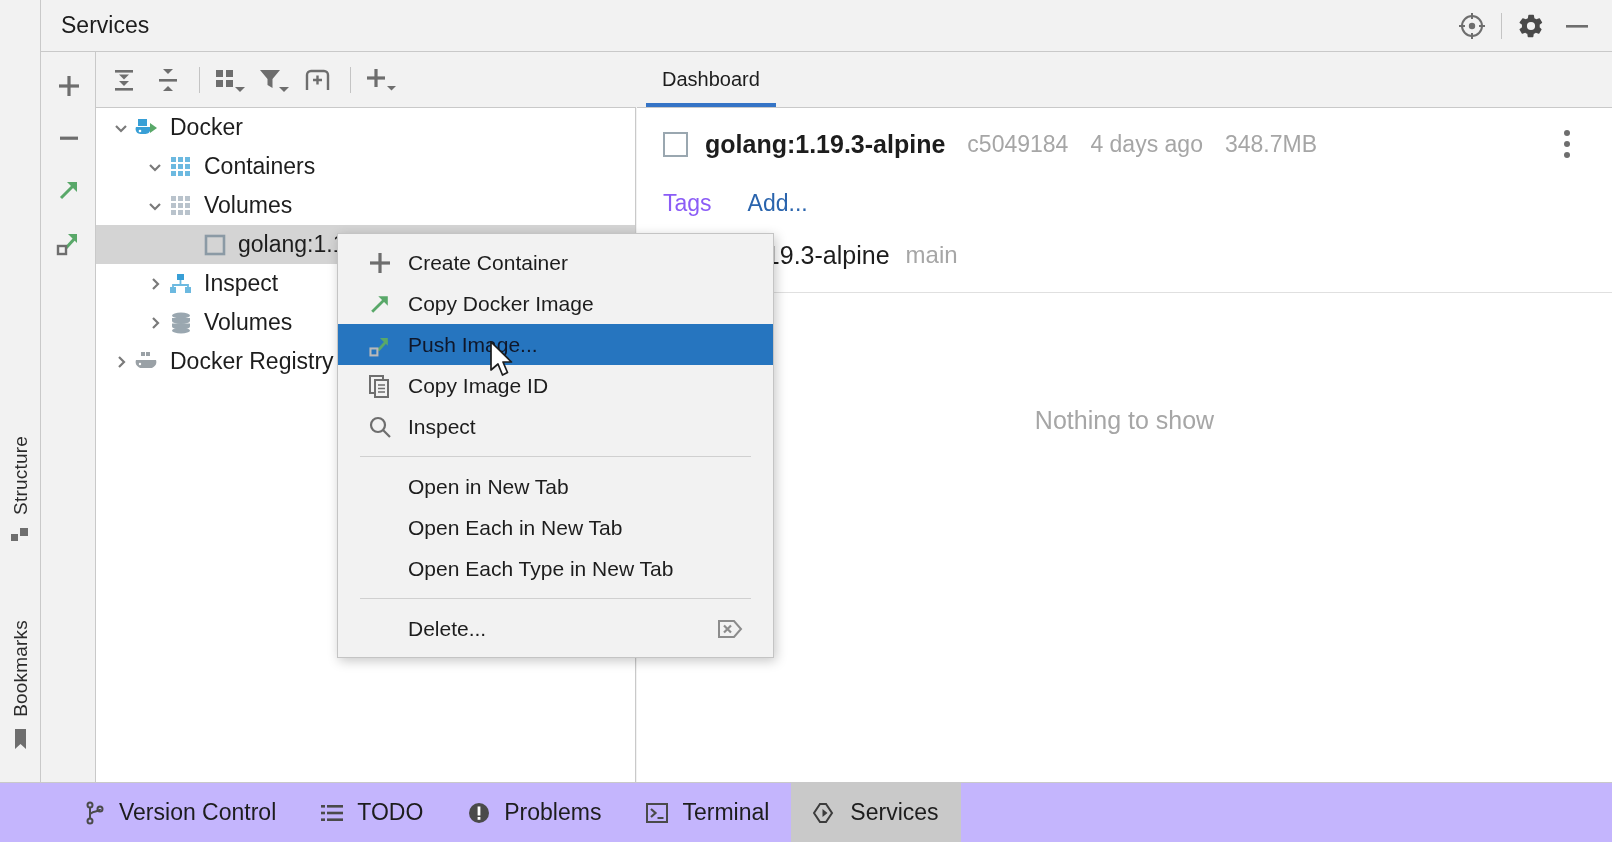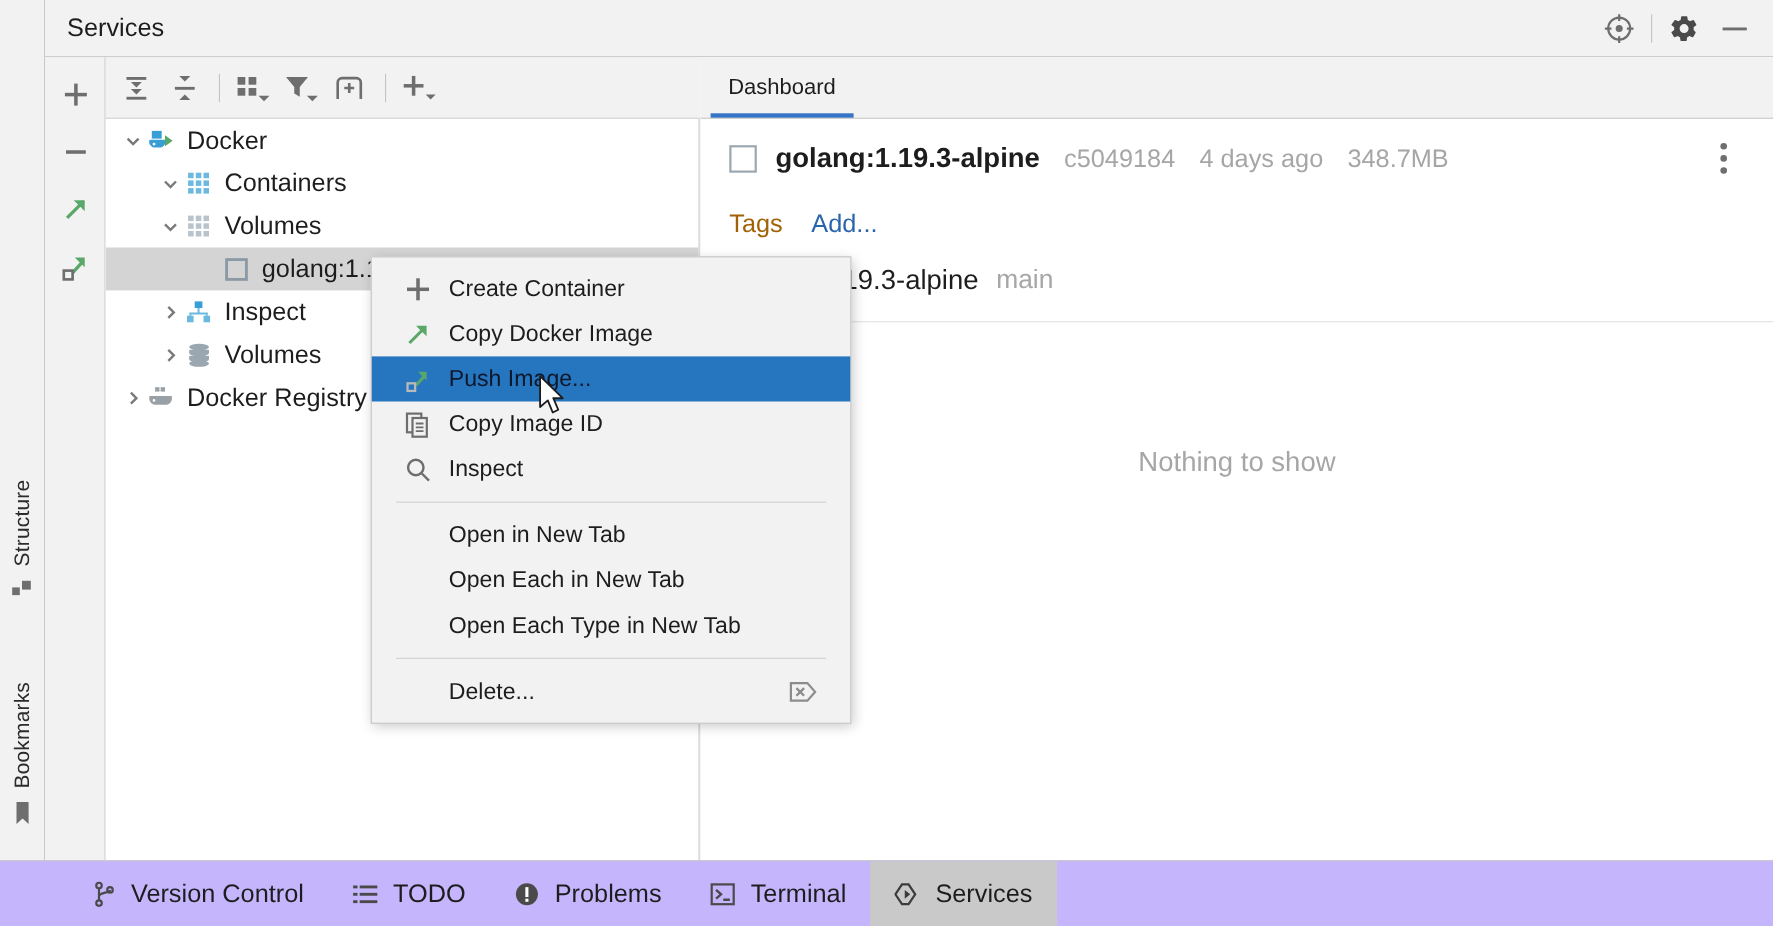--- a/index.html
+++ b/index.html
@@ -111,21 +111,21 @@
     position: absolute; right: 30px; top: 50%; transform: translateY(-50%);
     width: 30px; height: 34px; display: flex; flex-direction: column;
     align-items: center; justify-content: space-between; padding: 3px 0;
   }
   .kebab i { width: 6px; height: 6px; border-radius: 50%; background: #6e6e6e; display: block; }
 
   .tags-row {
     height: 46px; display: flex; align-items: center; padding-left: 26px;
     font-size: 23px;
   }
-  .tags-label { color: #a16207; margin-right: 26px; }
+  .tags-label { color: #8b5cf6; margin-right: 36px; }
   .tags-add { color: #2a64ad; }
   .tag-entry {
     height: 58px; display: flex; align-items: center; padding-left: 26px;
     font-size: 25px; color: #1d1d1d;
   }
   .tag-branch { color: #a6a6a6; margin-left: 16px; font-size: 24px; }
   .section-divider { height: 1px; background: #e0e0e0; margin: 8px 0 0 0; }
   .section-title {
     height: 52px; display: flex; align-items: center; padding-left: 26px;
     font-size: 23px; color: #6e6e6e;

